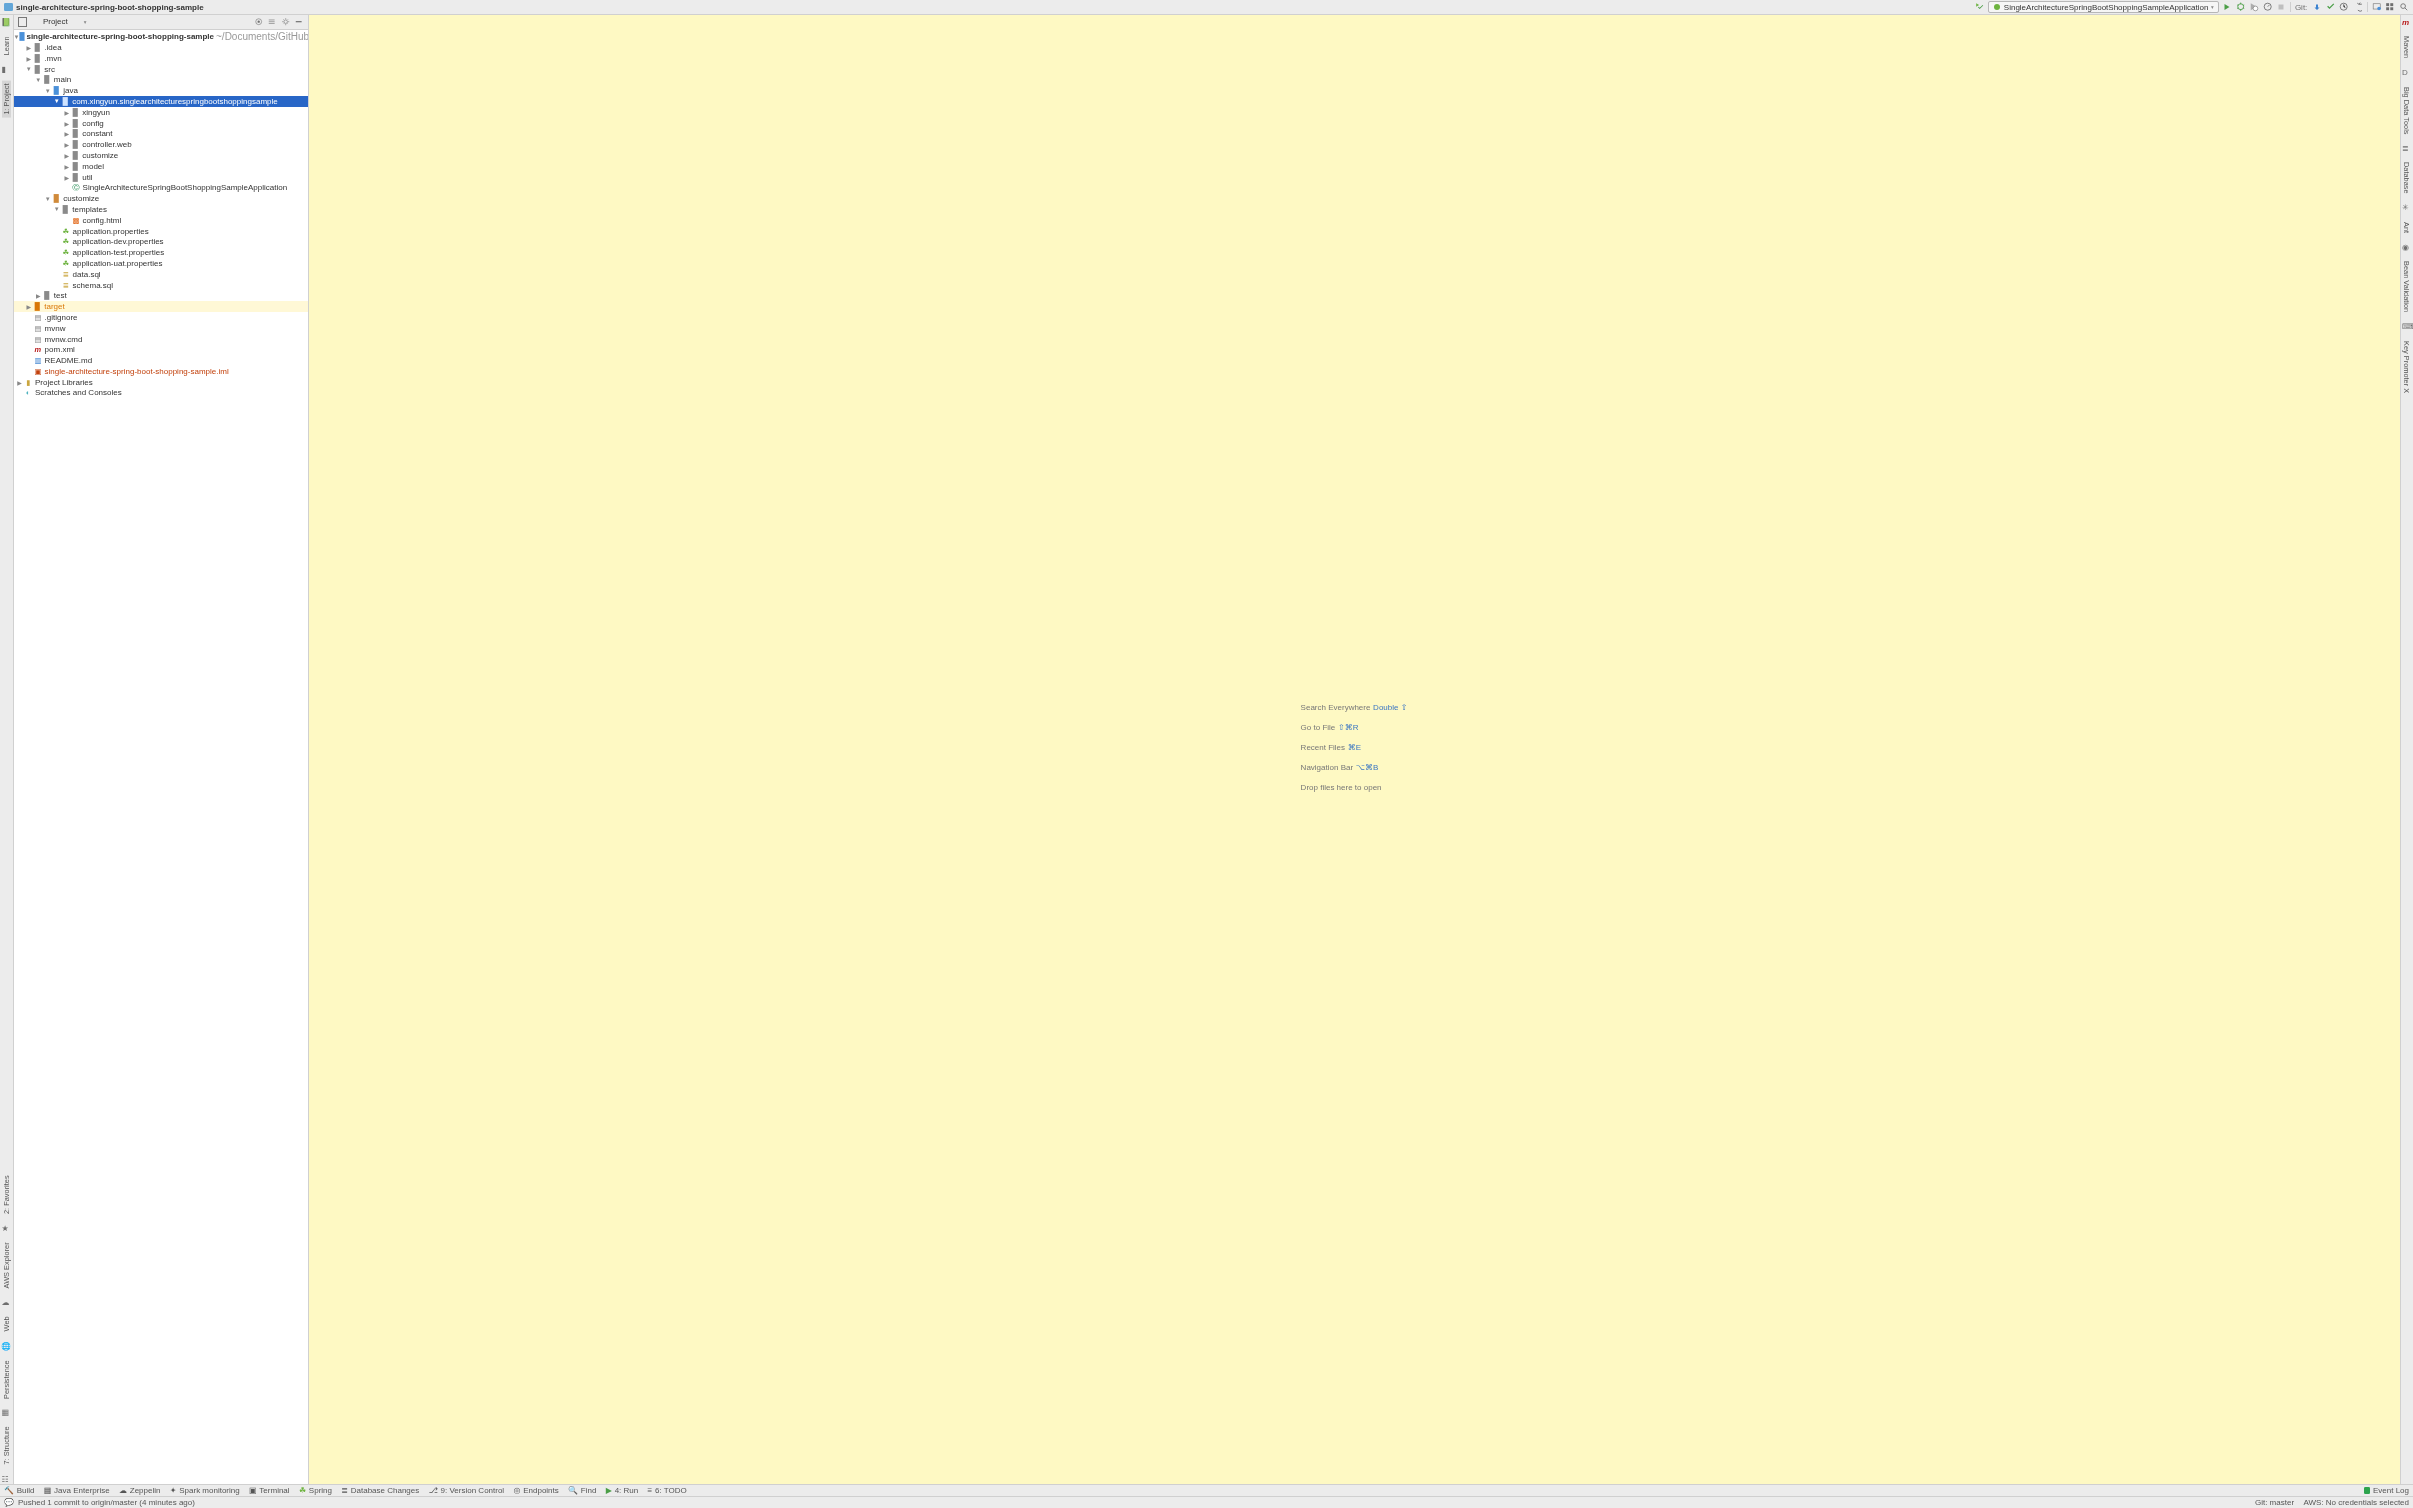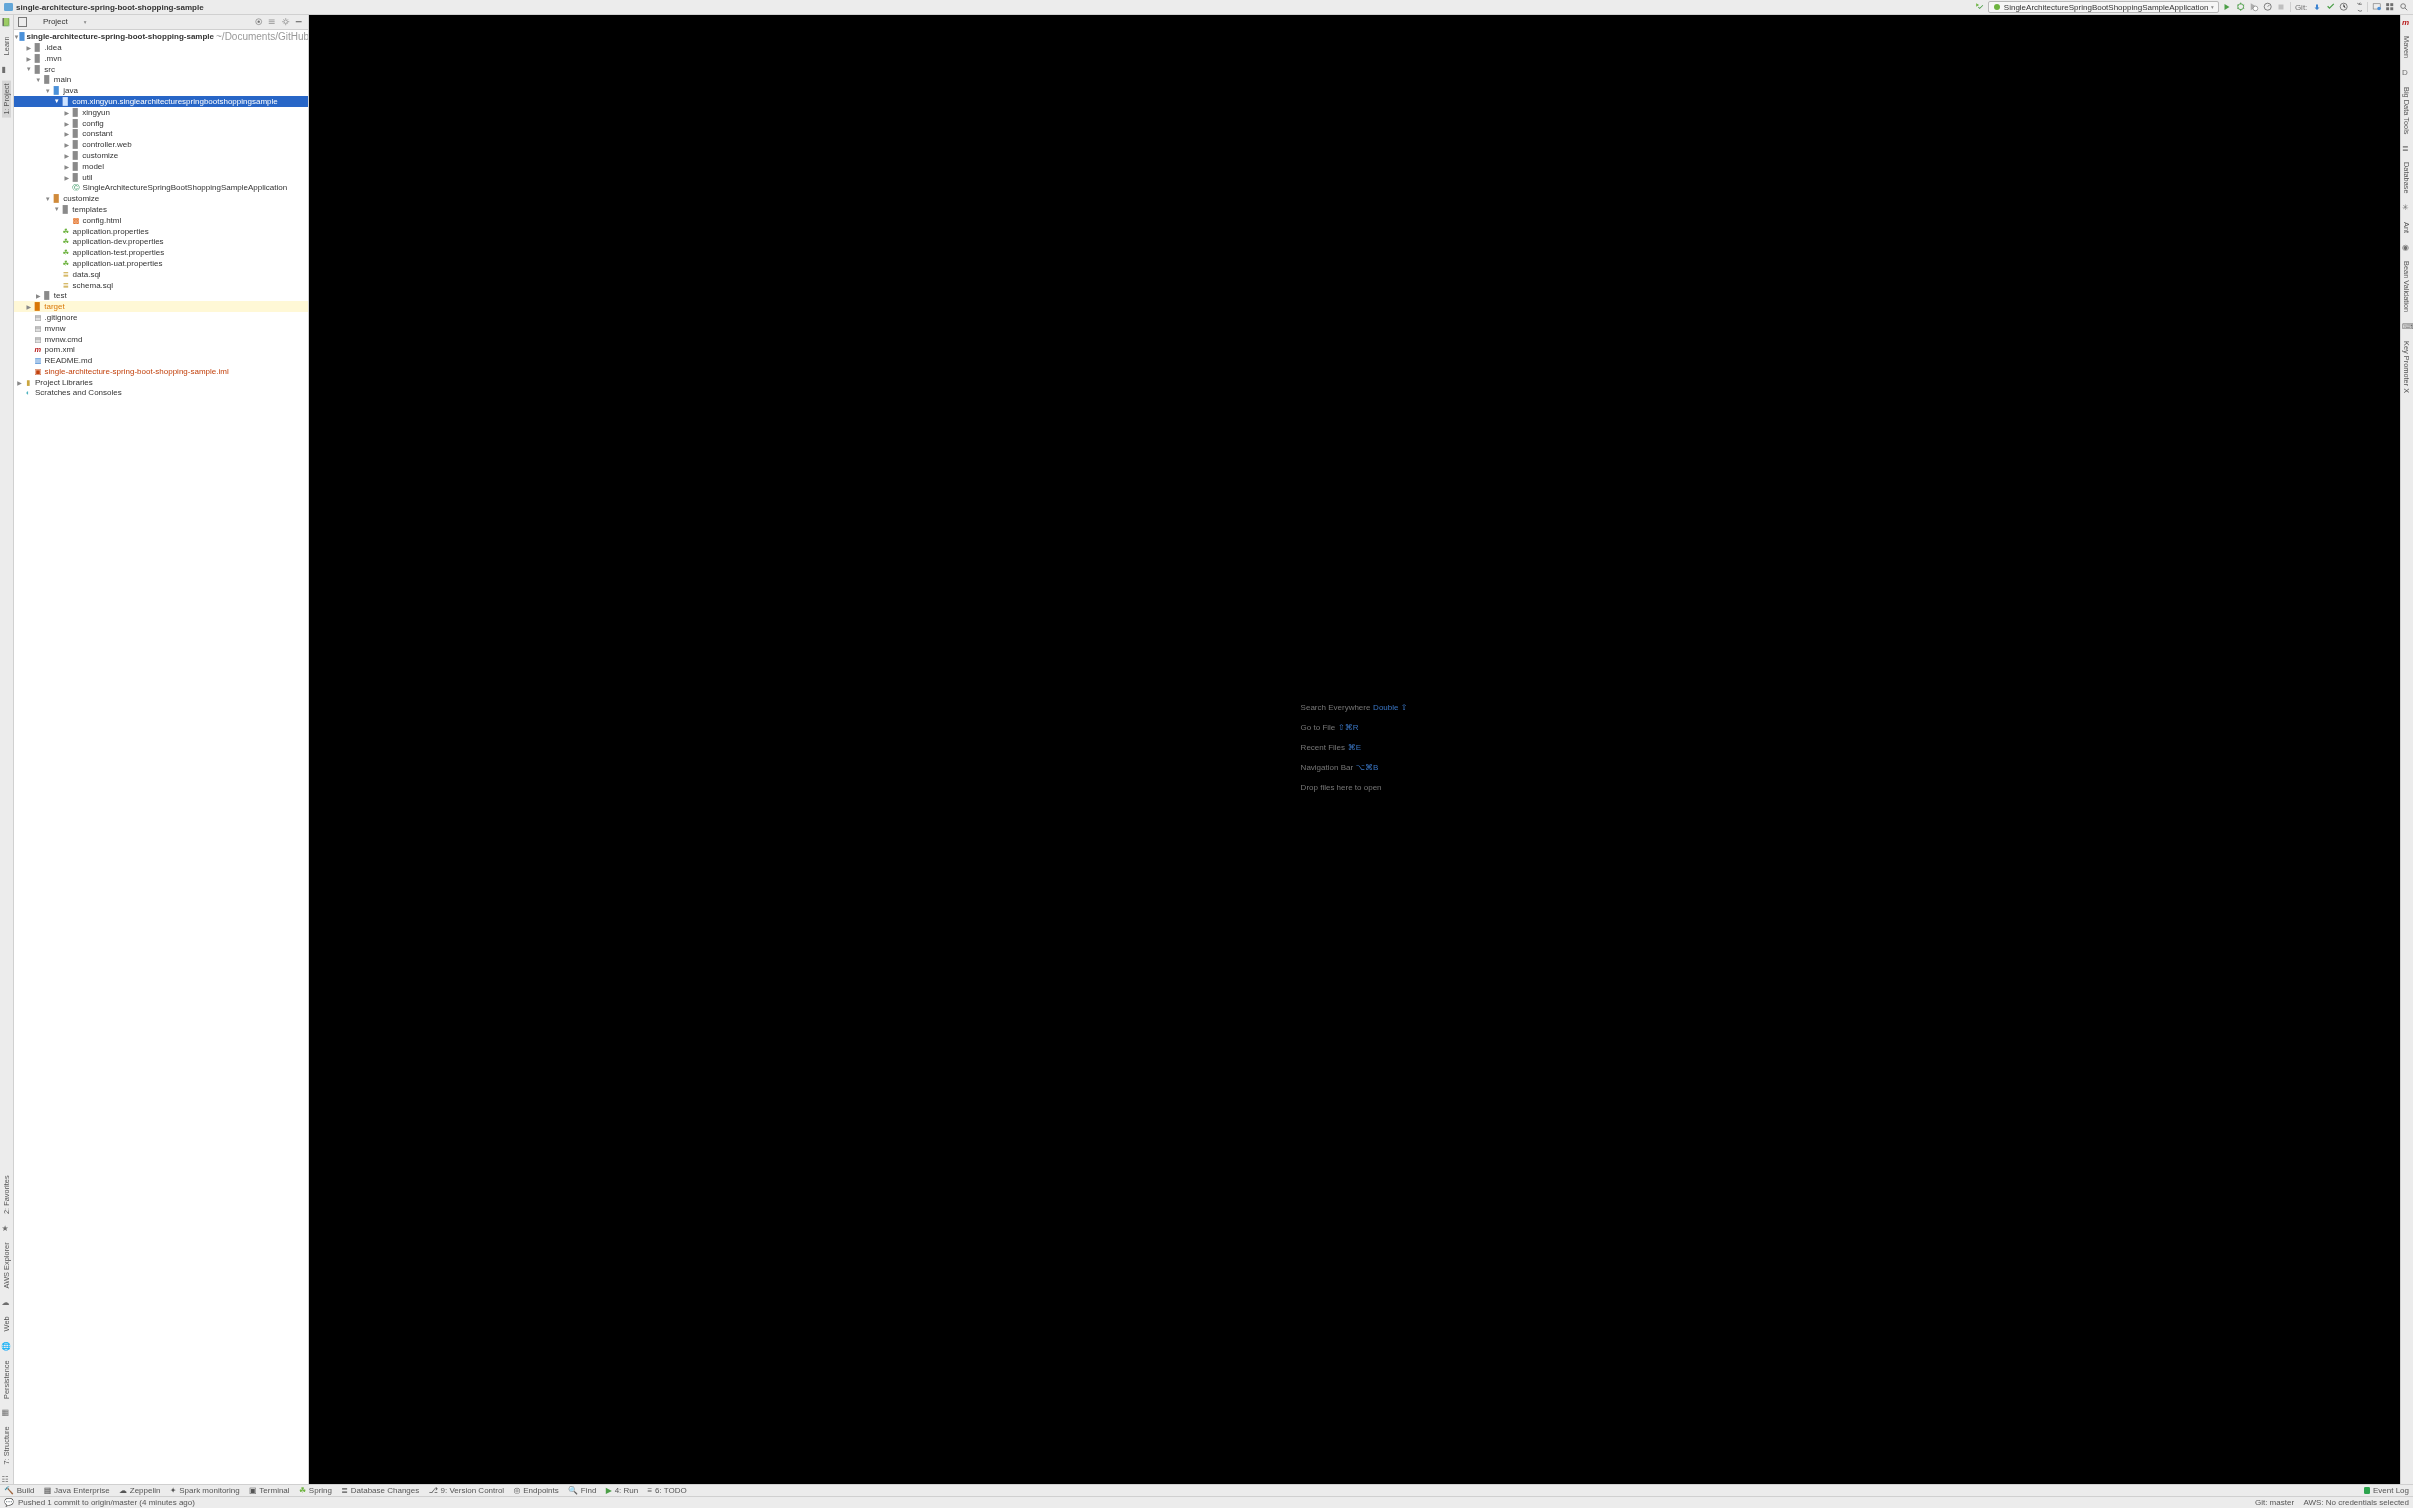--- a/index.html
+++ b/index.html
@@ -58,21 +58,21 @@
 .ic-class { color: #0a7f3f; }
 .ic-html { color: #e36b1e; }
 .ic-prop { color: #6db33f; }
 .ic-sql { color: #caa53e; }
 .ic-file { color: #888; }
 .ic-md { color: #3b82d0; }
 .ic-xml { color: #b91c1c; font-weight:bold; font-style: italic; }
 .ic-lib { color: #caa53e; }
 .ic-scratch { color: #4fb3bf; }
 
-.editor { flex: 1; background: #000000; display: flex; align-items: center; justify-content: center; position: relative; }
+.editor { flex: 1; background: #fef9c3; display: flex; align-items: center; justify-content: center; position: relative; }
 .editor-hints { color: #777; font-size: 8.8px; line-height: 2; text-align: left; }
 .editor-hints .kb { color: #3a76c4; margin-left: 2.7px; }
 .editor-hints .row { margin-bottom: 4px; }
 
 .right-strip { width: 13.5px; background: #ececec; border-left: 0.7px solid #d0d0d0; display: flex; flex-direction: column; align-items: center; padding-top: 2.7px; gap: 6.7px; }
 .right-strip .vtab { writing-mode: vertical-rl; font-size: 7.4px; color: #555; padding: 2.7px 0; cursor: default; }
 .right-strip .vicon { width: 9.4px; height: 9.4px; color: #6e6e6e; }
 
 
 .bottom-tools { height: 12px; background: #ececec; border-top: 0.7px solid #d0d0d0; display: flex; align-items: center; padding: 0 4px; gap: 9.4px; }

